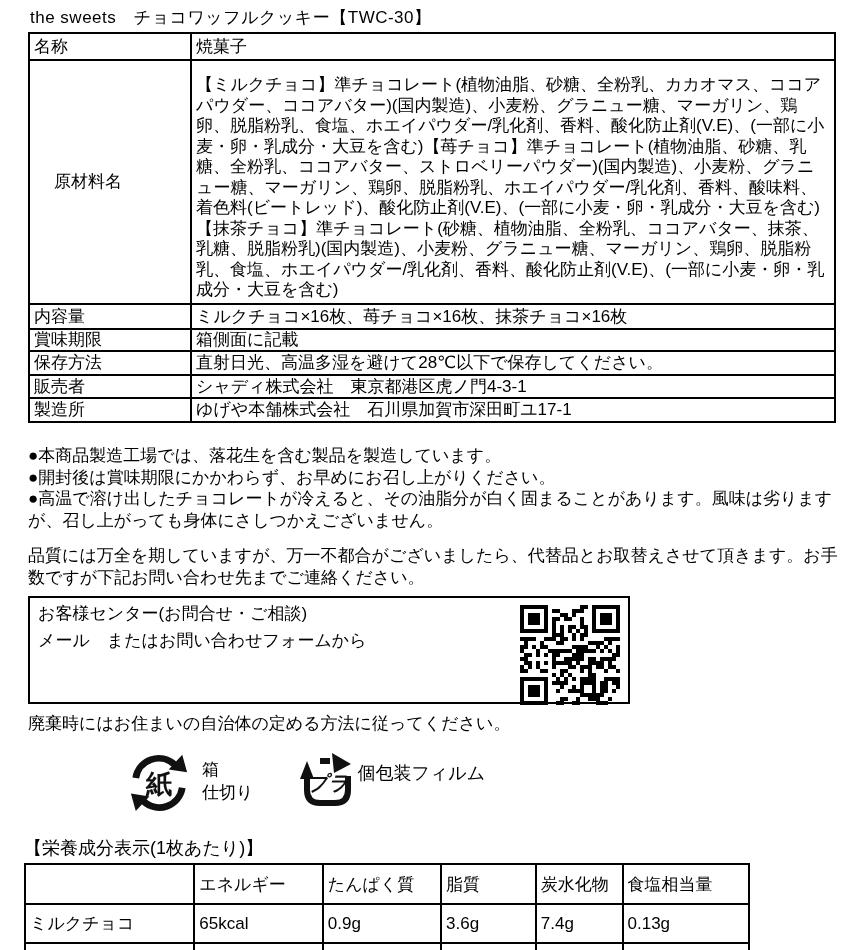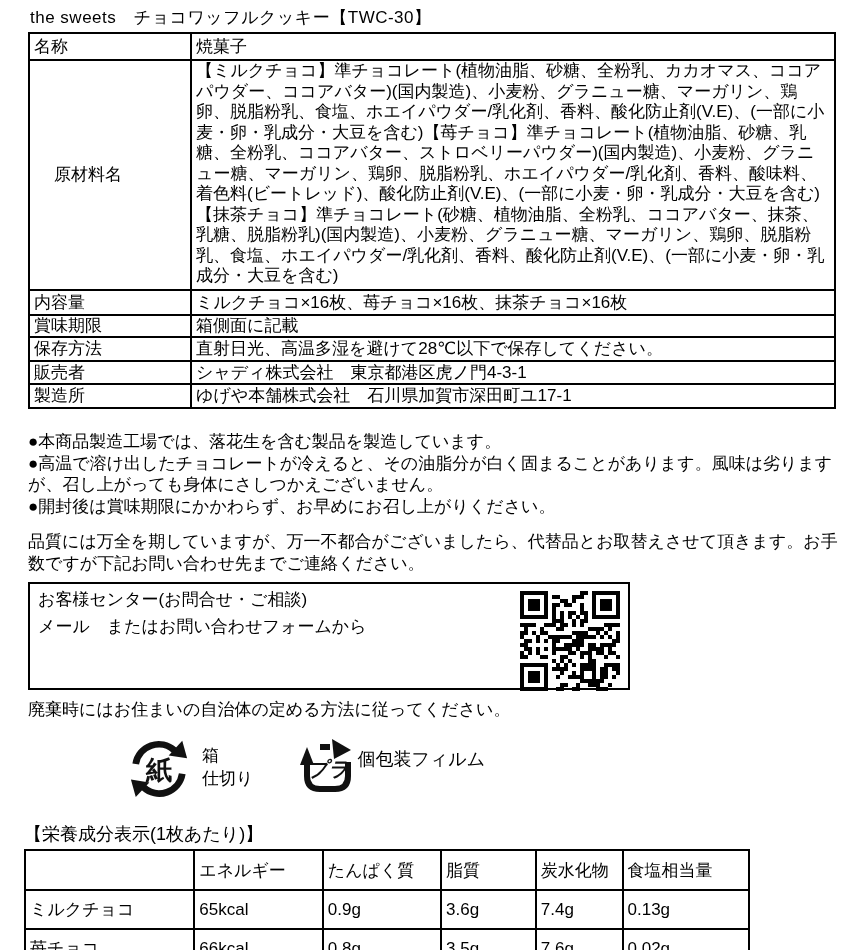--- a/index.html
+++ b/index.html
@@ -12,21 +12,21 @@
   }
   .page{padding:6px 22px 0 28px;}
   .title{font-size:17px;font-weight:500;margin:0 0 3px 2px;letter-spacing:.5px;}
   table{border-collapse:collapse;table-layout:fixed;}
   .info{width:808px;}
   .info td{border:2px solid #000;padding:0 4px;font-size:17px;line-height:20px;vertical-align:middle;}
   .info td.lbl{width:160px;}
   .info tr.r-name td{height:25px;}
   .info tr.r-ing td{vertical-align:top;}
   .info tr.r-ing td.lbl{vertical-align:middle;padding-left:24px;}
-  .ingwrap{min-height:228px;line-height:20.5px;padding-top:0;}
+  .ingwrap{min-height:228px;line-height:20.5px;padding-top:14px;}
   .info tr.r-qty td{height:23px;}
   .info tr.r-exp td{height:20px;}
   .info tr.r-sto td{height:22px;}
   .info tr.r-sel td{height:21px;}
   .info tr.r-fac td{height:22px;}
   .notes{margin-top:22px;line-height:21.5px;width:814px;}
   .quality{margin-top:14px;line-height:21.5px;width:814px;}
   .contact{margin-top:8px;width:602px;height:108px;border:2px solid #000;
            position:relative;box-sizing:border-box;padding:6px 110px 0 8px;}
   .contact .cline{margin-bottom:7px;line-height:20px;}
@@ -86,22 +86,22 @@
       </tr>
       <tr class="r-fac">
         <td class="lbl">製造所</td>
         <td class="val">ゆげや本舗株式会社　石川県加賀市深田町ユ17-1</td>
       </tr>
     </tbody>
   </table>
 
   <div class="notes">
     <div>●本商品製造工場では、落花生を含む製品を製造しています。</div>
+    <div>●開封後は賞味期限にかかわらず、お早めにお召し上がりください。</div>
     <div>●高温で溶け出したチョコレートが冷えると、その油脂分が白く固まることがあります。風味は劣りますが、召し上がっても身体にさしつかえございません。</div>
-    <div>●開封後は賞味期限にかかわらず、お早めにお召し上がりください。</div>
   </div>
 
   <div class="quality">品質には万全を期していますが、万一不都合がございましたら、代替品とお取替えさせて頂きます。お手数ですが下記お問い合わせ先までご連絡ください。</div>
 
   <div class="contact">
     <div class="cline">お客様センター(お問合せ・ご相談)</div>
     <div class="cline">メール　またはお問い合わせフォームから</div>
     <div class="qr"><svg xmlns="http://www.w3.org/2000/svg" width="100" height="100" shape-rendering="crispEdges">
           <rect x="0" y="0" width="4" height="4" fill="#000"></rect>
           <rect x="4" y="0" width="4" height="4" fill="#000"></rect>

